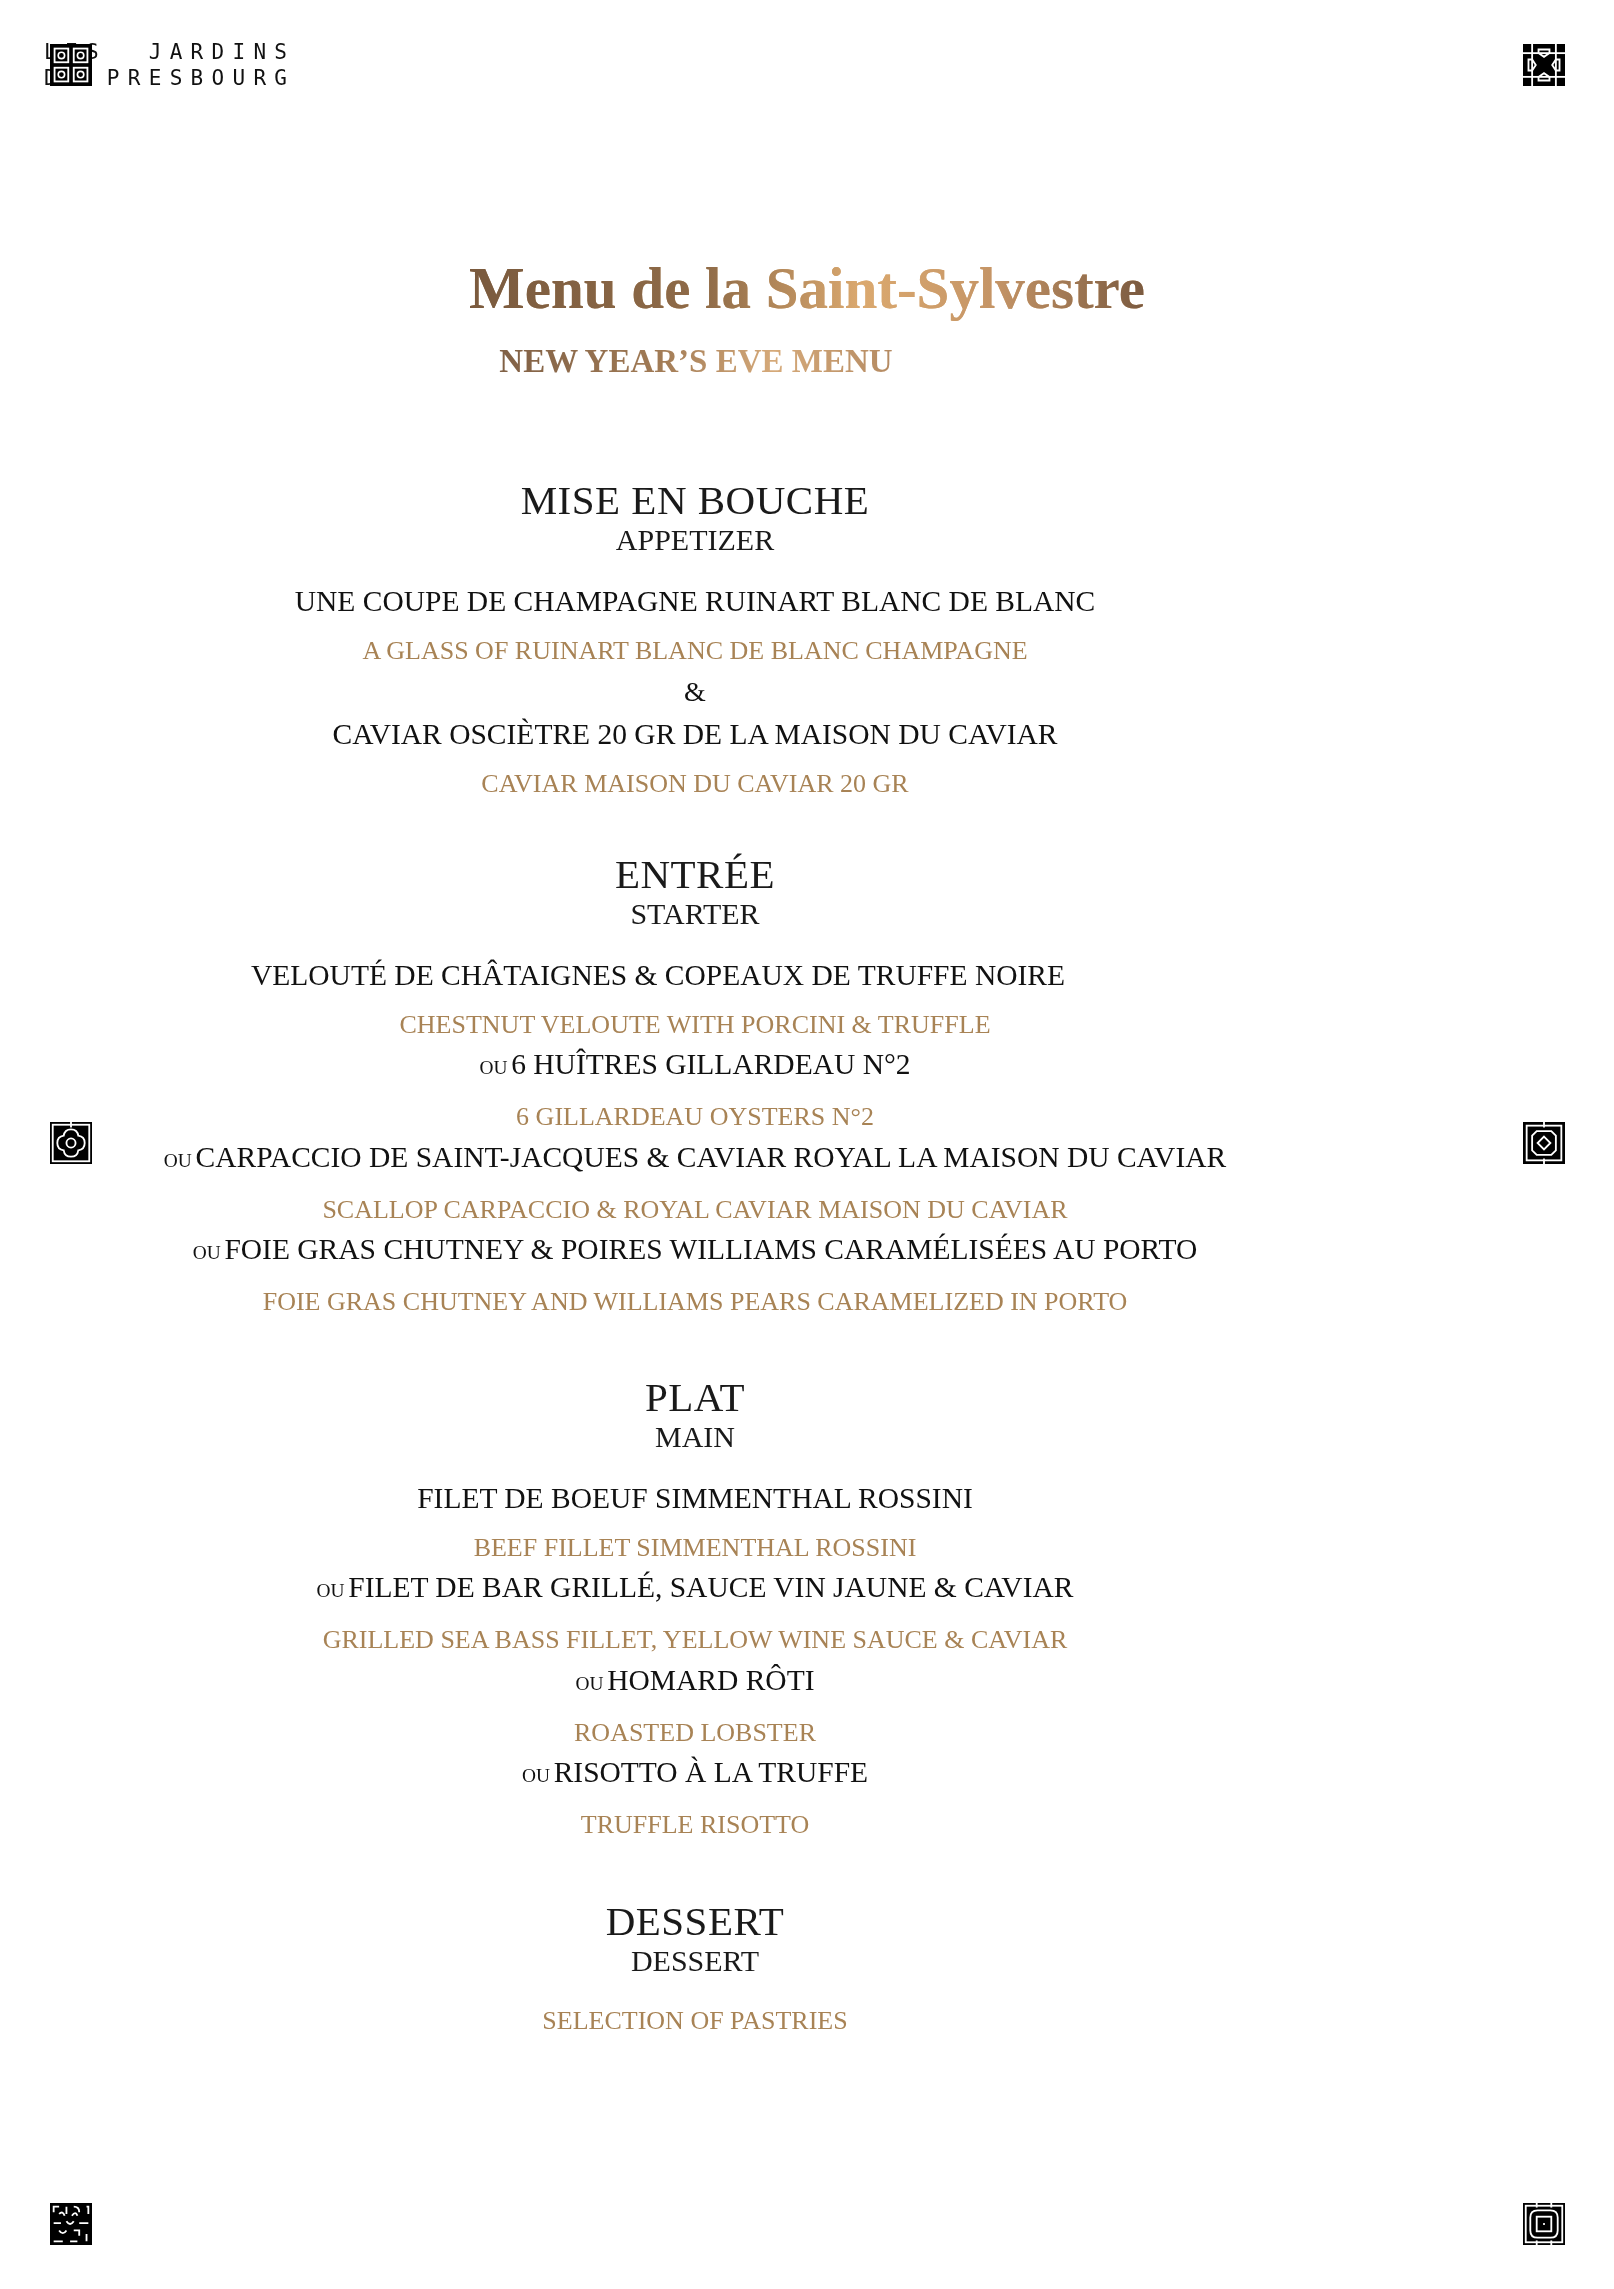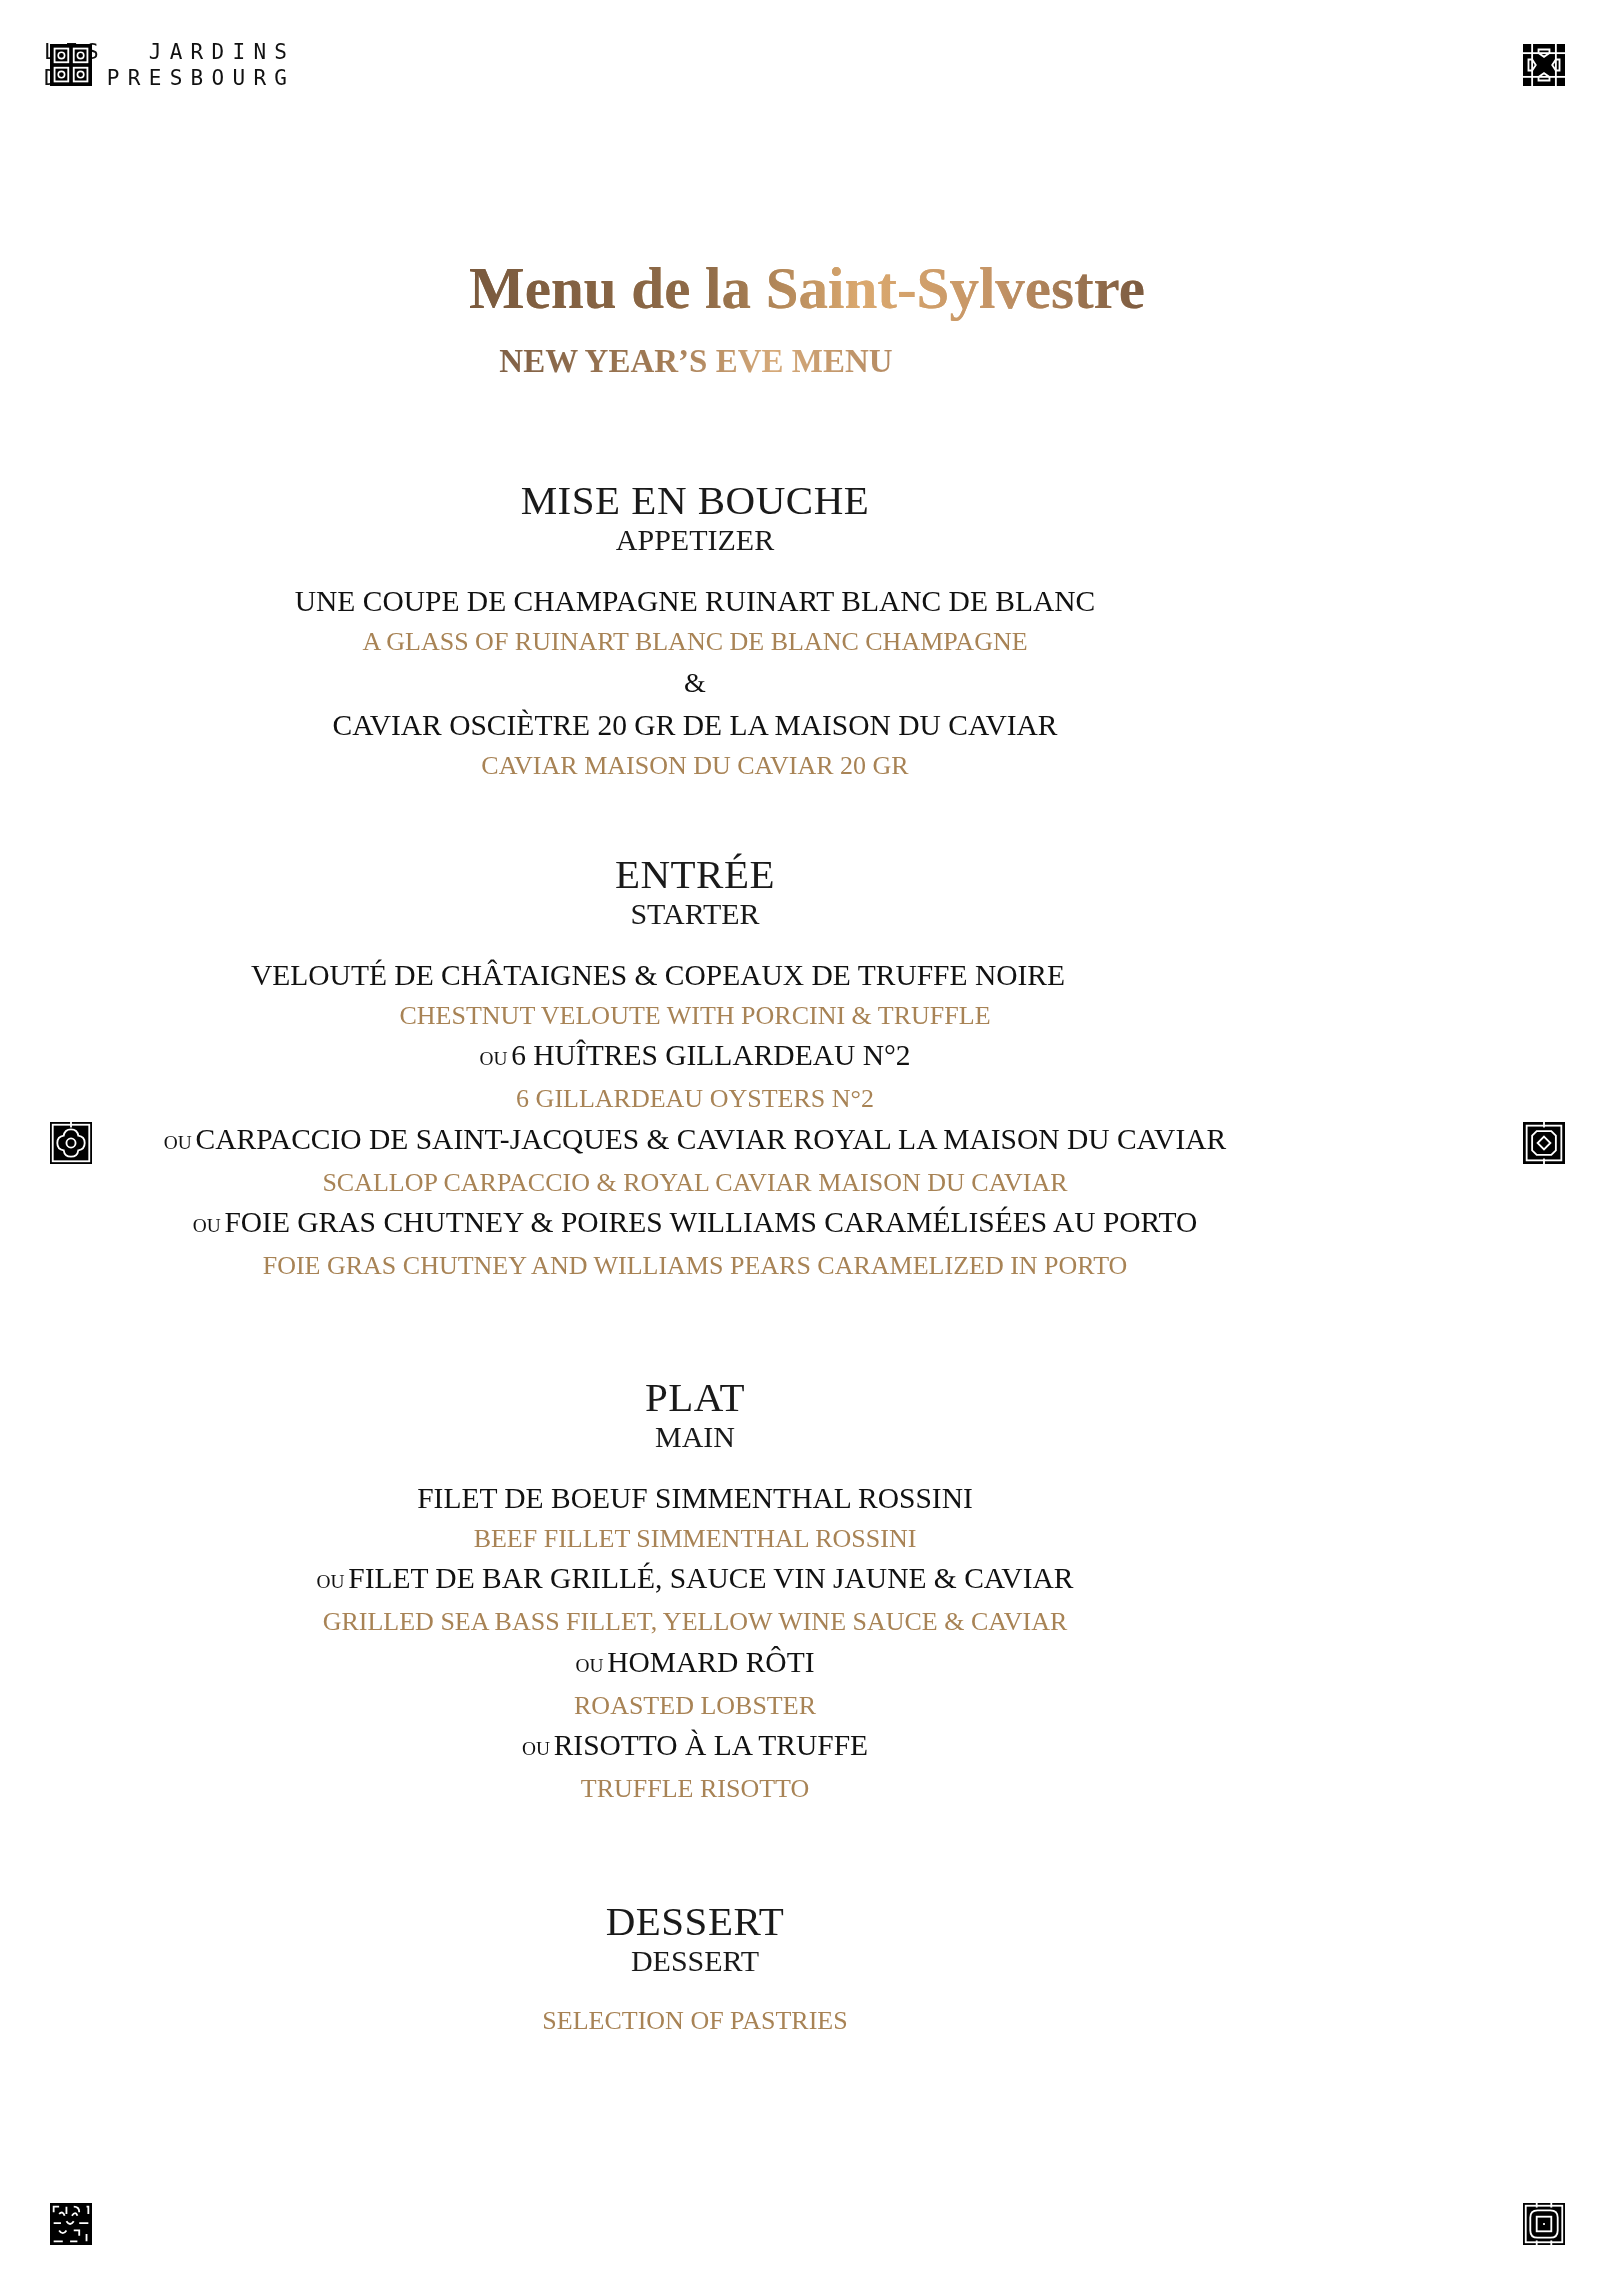--- a/index.html
+++ b/index.html
@@ -33,21 +33,21 @@
     font-size: 33px; font-weight: bold; line-height: 41px;
   }
   .subtitle span { display: inline-block;
     background: linear-gradient(90deg, #806045 0%, #a07a55 40%, #d6aa7a 70%, #b48a62 100%);
     -webkit-background-clip: text; background-clip: text; color: transparent; }
 
   .section { position: absolute; left: 0; width: 1390px; text-align: center; }
   .sec-title { font-size: 41px; line-height: 50px; color: #1a1a1a; letter-spacing: 0.5px; }
   .sec-sub { font-size: 30px; line-height: 29.5px; color: #1a1a1a; margin-bottom: 28px; }
   .fr { font-size: 29.5px; line-height: 37px; color: #111; margin-top: 5.5px; }
-  .en { font-size: 26px; line-height: 33px; color: #a88355; margin-top: 5px; margin-bottom: 3.7px; }
+  .en { font-size: 26px; line-height: 33px; color: #a88355; margin-top: 14px; margin-bottom: 3.7px; }
   .amp { font-size: 28px; line-height: 35px; color: #111; margin: 7.4px 0; }
   .ou { font-size: 19.4px; margin-right: 3.7px; }
 </style>
 </head>
 <body>
 
 <div class="logo">
   <div>LES  JARDINS</div>
   <div>DU PRESBOURG</div>
 </div>

